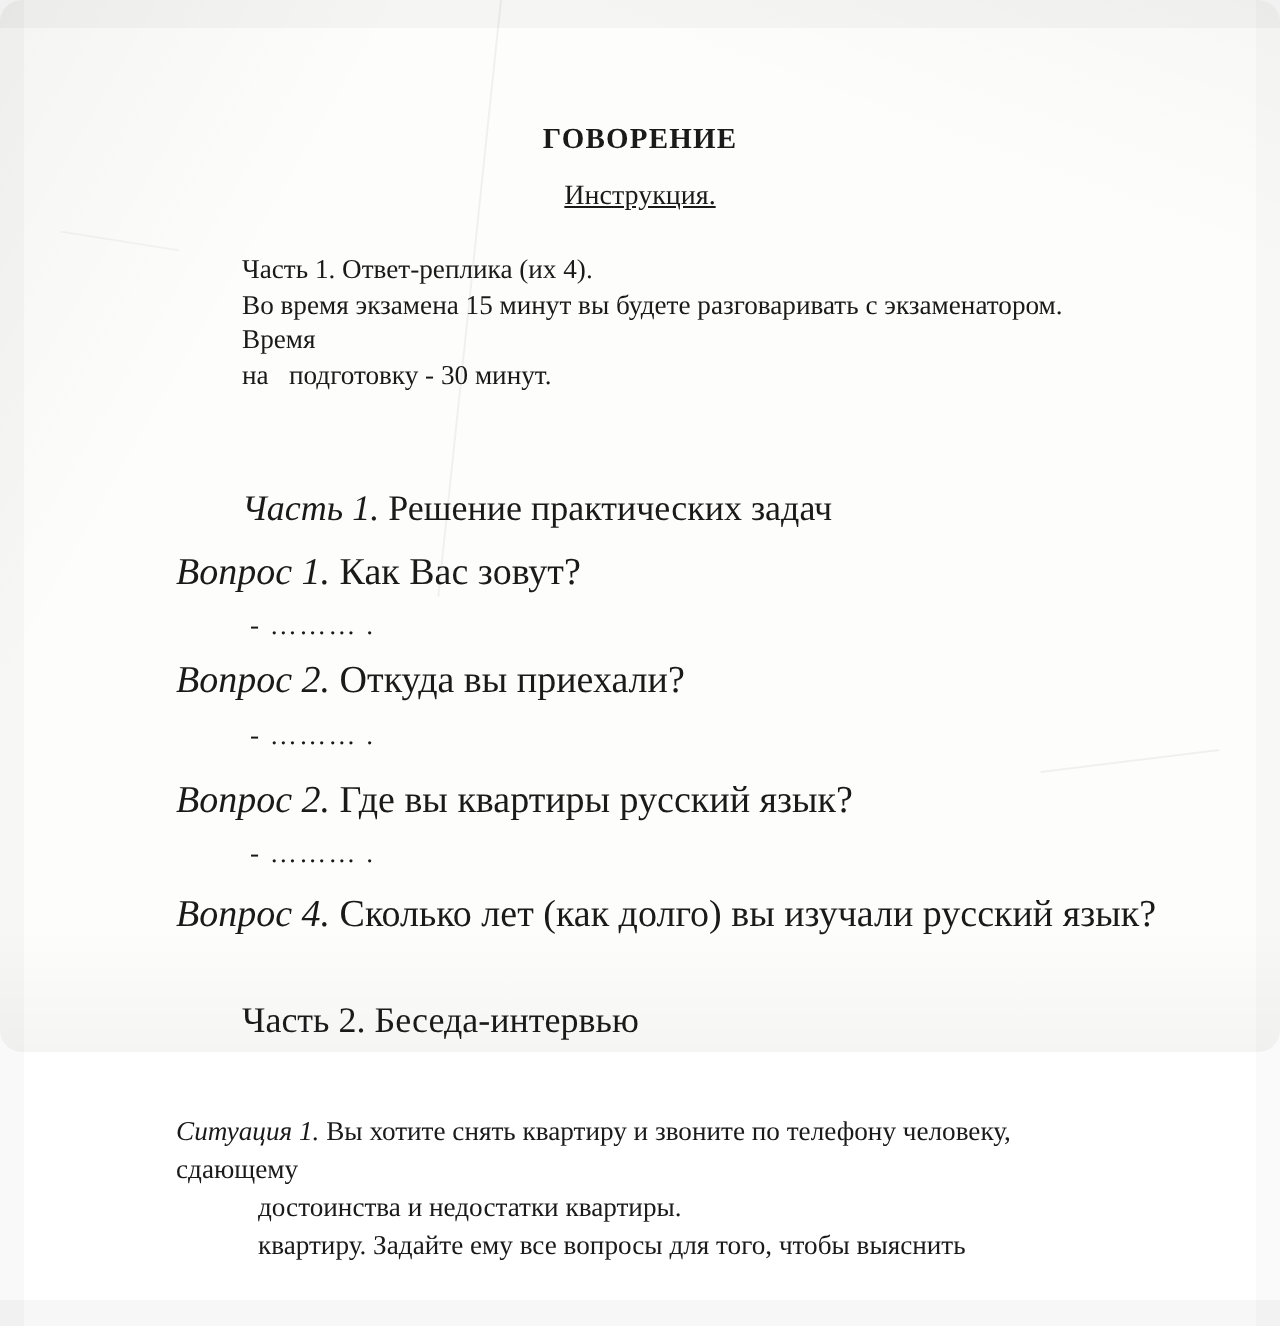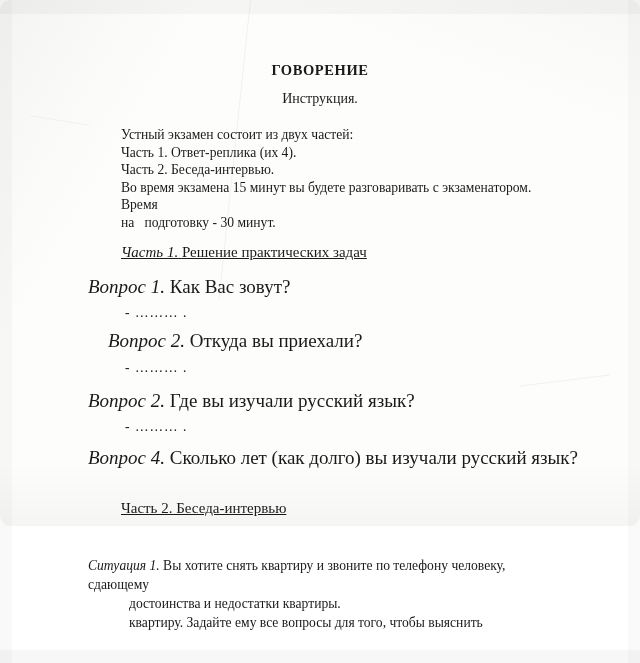--- a/index.html
+++ b/index.html
@@ -55,57 +55,57 @@
     font-size: 14.5px;
     letter-spacing: 0.6px;
   }
   .doc-subtitle {
     position: absolute;
     left: 0;
     top: 91px;
     width: 640px;
     text-align: center;
     font-size: 14px;
+    text-decoration: underline;
   }
 
   .intro {
     position: absolute;
     left: 121px;
     top: 126px;
     width: 450px;
     font-size: 13.6px;
     line-height: 17.5px;
   }
   .intro div { white-space: pre-wrap; }
 
   .part-heading {
     position: absolute;
-    font-size: 15px;
-    text-decoration: underline;
+    font-size: 18px;
   }
   .part1-heading { left: 121px; top: 244px; }
   .part2-heading { left: 121px; top: 500px; }
 
   .ital { font-style: italic; }
 
   .q {
     position: absolute;
     left: 88px;
     font-size: 19px;
   }
   .ans {
     position: absolute;
     left: 125px;
     font-size: 13.6px;
     letter-spacing: 1px;
   }
 
   .q1 { top: 276px; }
   .a1 { top: 305px; }
-  .q2 { top: 330px; margin-left: 20px; }
+  .q2 { top: 330px; }
   .a2 { top: 360px; }
   .q3 { top: 390px; }
   .a3 { top: 419px; }
   .q4 { top: 447px; }
 
   .situation {
     position: absolute;
     left: 88px;
     top: 556px;
     width: 460px;
@@ -128,23 +128,21 @@
   <div class="crease c5"></div>
   <div class="crease c6"></div>
   <div class="crease c7"></div>
 
   <div class="content">
 
     <div class="doc-title">ГОВОРЕНИЕ</div>
     <div class="doc-subtitle">Инструкция.</div>
 
     <div class="intro">
-      <div>Устный экзамен состоит из двух частей:</div>
       <div>Часть 1. Ответ-реплика (их 4).</div>
-      <div>Часть 2. Беседа-интервью.</div>
       <div>Во время экзамена 15 минут вы будете разговаривать с экзаменатором. Время</div>
       <div>на   подготовку - 30 минут.</div>
     </div>
 
     <div class="part-heading part1-heading">
       <span class="ital">Часть 1.</span>
       <span>Решение практических задач</span>
     </div>
 
     <div class="q q1">
@@ -154,21 +152,21 @@
     <div class="ans a1">- ………   .</div>
 
     <div class="q q2">
       <span class="ital">Вопрос 2.</span>
       <span>Откуда вы приехали?</span>
     </div>
     <div class="ans a2">- ………   .</div>
 
     <div class="q q3">
       <span class="ital">Вопрос 2.</span>
-      <span>Где вы изучали русский язык?</span>
+      <span>Где вы квартиры русский язык?</span>
     </div>
     <div class="ans a3">- ………   .</div>
 
     <div class="q q4">
       <span class="ital">Вопрос 4.</span>
       <span>Сколько лет (как долго) вы изучали русский язык?</span>
     </div>
 
     <div class="part-heading part2-heading">Часть 2. Беседа-интервью</div>
 

